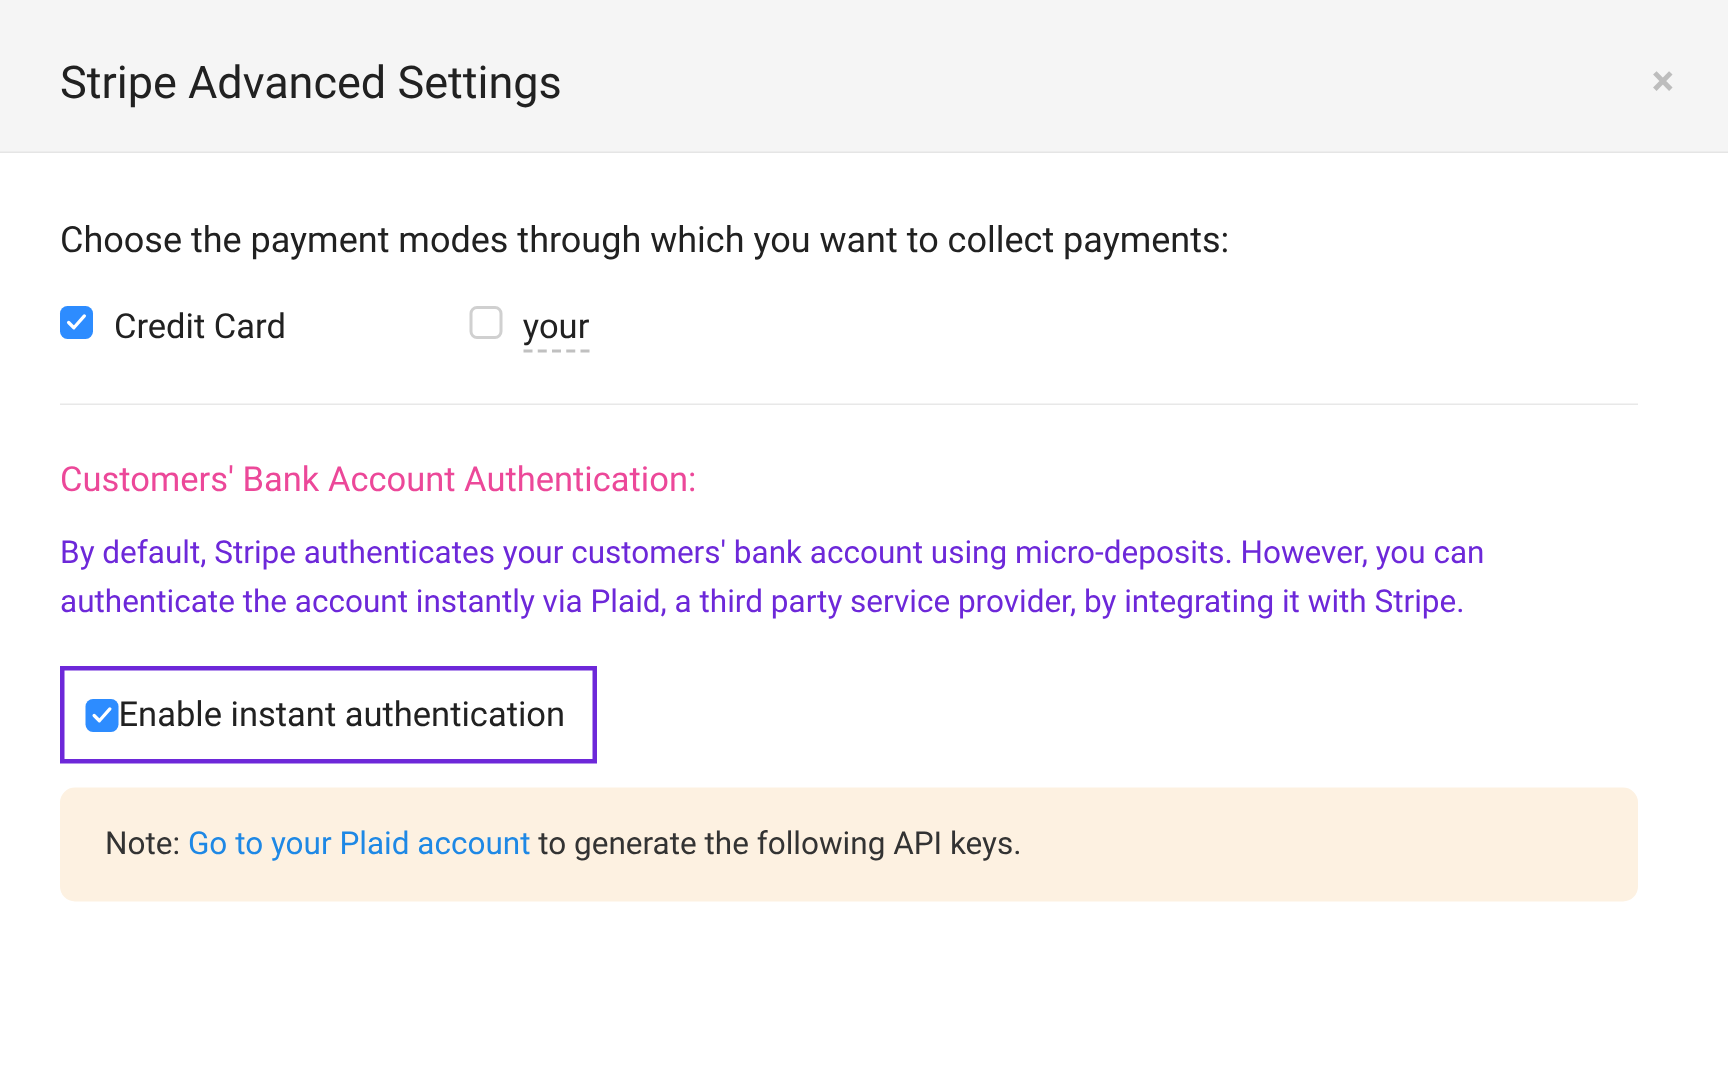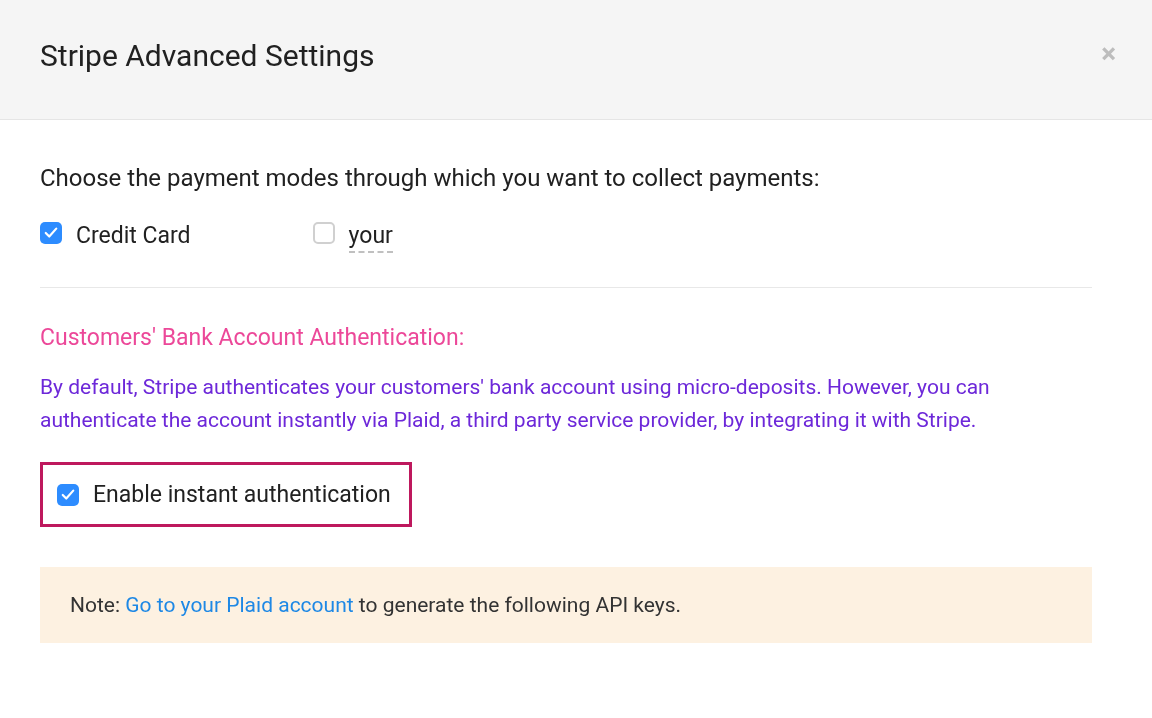--- a/index.html
+++ b/index.html
@@ -9,21 +9,21 @@
     }
     body {
       font-family: -apple-system, BlinkMacSystemFont, "Segoe UI", Roboto, Helvetica, Arial, sans-serif;
       background: #ffffff;
       width: 1152px;
       height: 718px;
       overflow: hidden;
     }
     .modal-header {
       background: #f5f5f5;
-      padding: 38px 40px 46px 40px;
+      padding: 38px 40px 28px 40px;
       border-bottom: 1px solid #e5e5e5;
       position: relative;
     }
     .modal-title {
       font-size: 30px;
       font-weight: 400;
       color: #212121;
     }
     .close-btn {
       position: absolute;
@@ -88,33 +88,32 @@
       margin-bottom: 36px;
     }
     .desc-text {
       font-size: 21px;
       color: #6d28d9;
       line-height: 1.55;
       margin-bottom: 26px;
       margin-top: 20px;
     }
     .highlight-box {
-      border: 3px solid #be185d;
+      border: 3px solid #6d28d9;
       padding: 16px 18px 16px 14px;
       display: inline-flex;
       align-items: center;
-      gap: 14px;
-      margin-bottom: 40px;
+      margin-bottom: 16px;
     }
     .note-box {
       background: #fdf1e1;
       padding: 26px 30px;
       font-size: 21px;
       color: #333333;
-      border-radius: 0;
+      border-radius: 10px;
     }
     .note-link {
       color: #1e88e5;
       cursor: pointer;
     }
     .sub-heading {
       font-size: 23px;
       font-weight: 400;
       color: #ec4899;
       margin-bottom: 20px;

